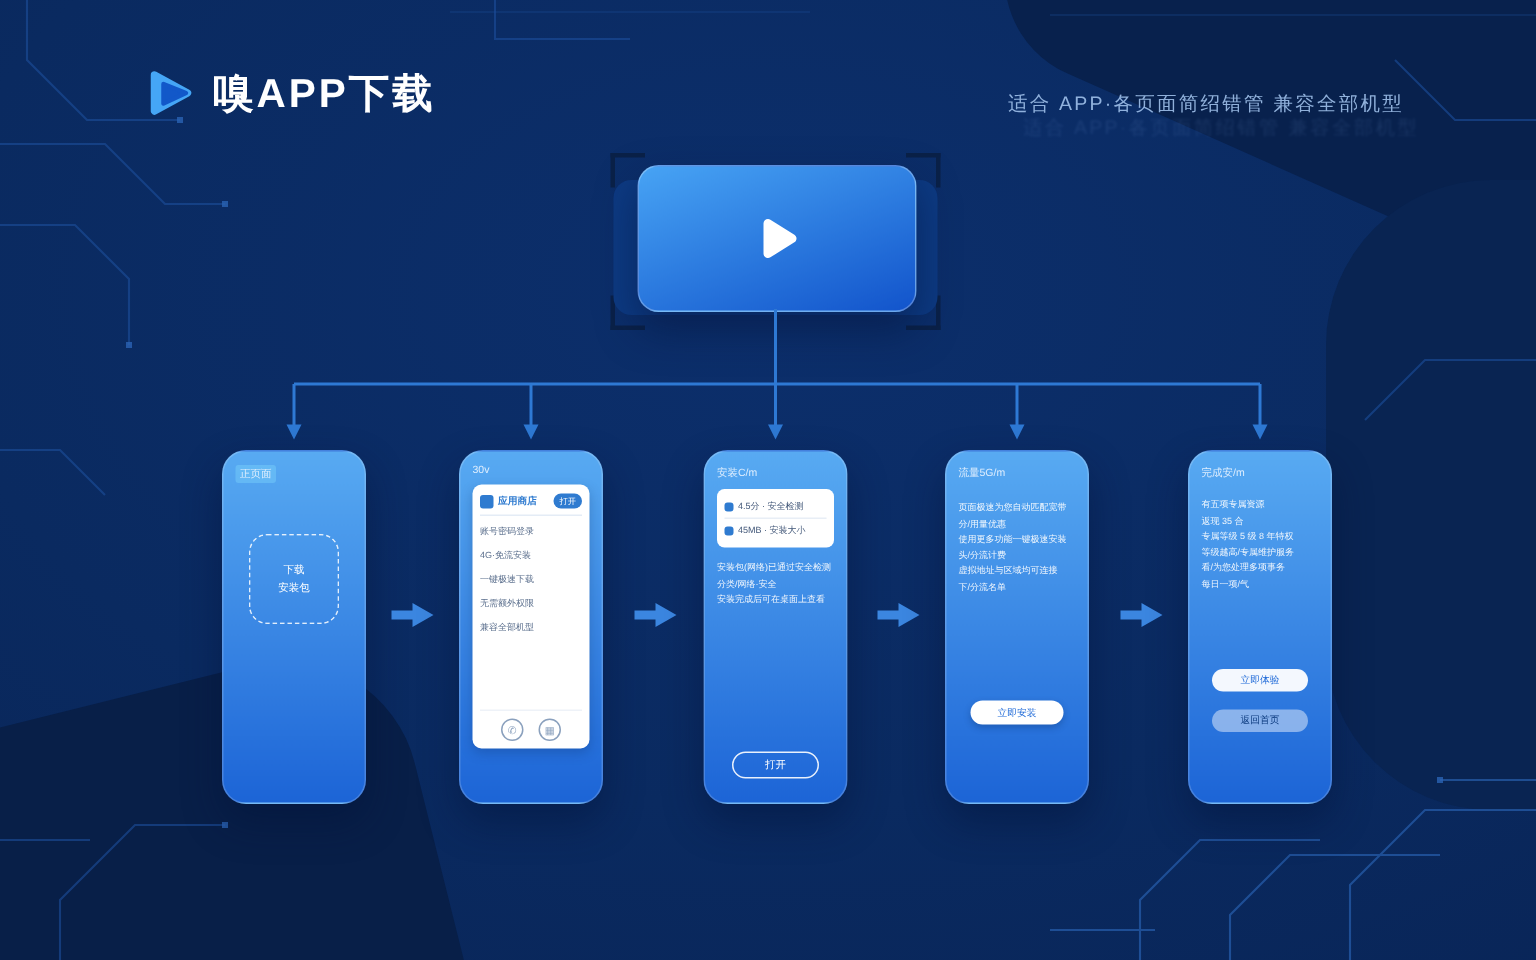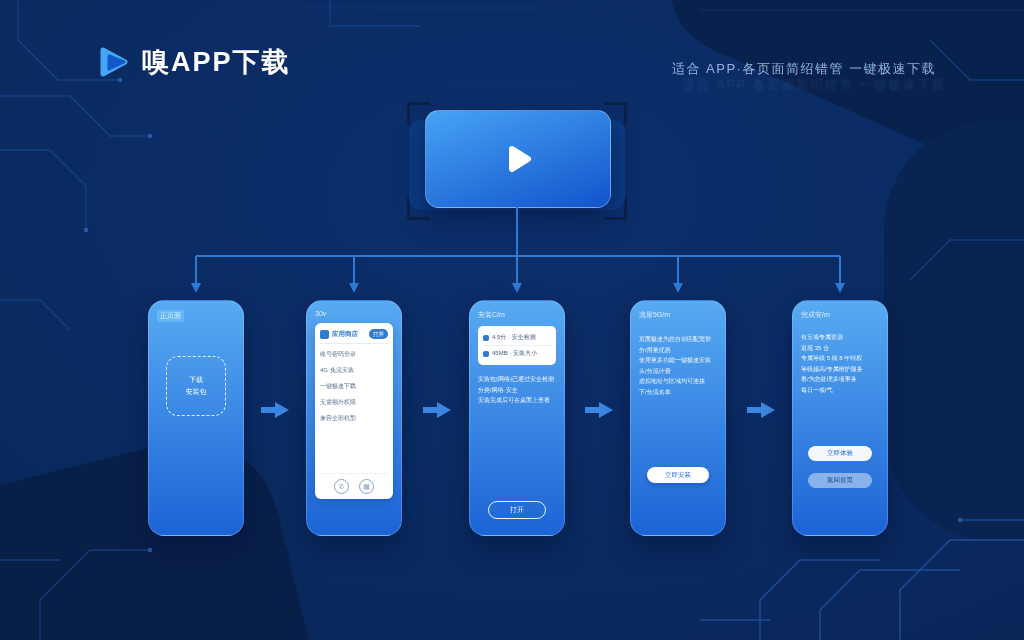--- a/index.html
+++ b/index.html
@@ -127,21 +127,21 @@
     </g>
   </svg>
 
   <div class="logo">
     <svg width="36" height="36" viewBox="0 0 36 36">
       <path d="M7 6 L29 18 L7 30 Z" fill="#45a6f6" stroke="#45a6f6" stroke-width="5" stroke-linejoin="round"></path>
       <path d="M13 12 L28 18 L13 25 Z" fill="#1258c9" stroke="#1258c9" stroke-width="3" stroke-linejoin="round"></path>
     </svg>
     <span class="logo-text">嗅APP下载</span>
   </div>
-  <div class="tagline">适合 APP·各页面简绍错管 一键极速下载</div>
+  <div class="tagline">适合 APP·各页面简绍错管 兼容全部机型</div>
 
   <div class="hero">
     <span class="bracket tl"></span>
     <span class="bracket tr"></span>
     <span class="bracket bl"></span>
     <span class="bracket br"></span>
     <div class="backplate"></div>
     <div class="video-card">
       <svg width="40" height="40" viewBox="0 0 40 40">
         <path d="M14 10 L30 20 L14 30 Z" fill="#ffffff" stroke="#ffffff" stroke-width="6" stroke-linejoin="round"></path>

